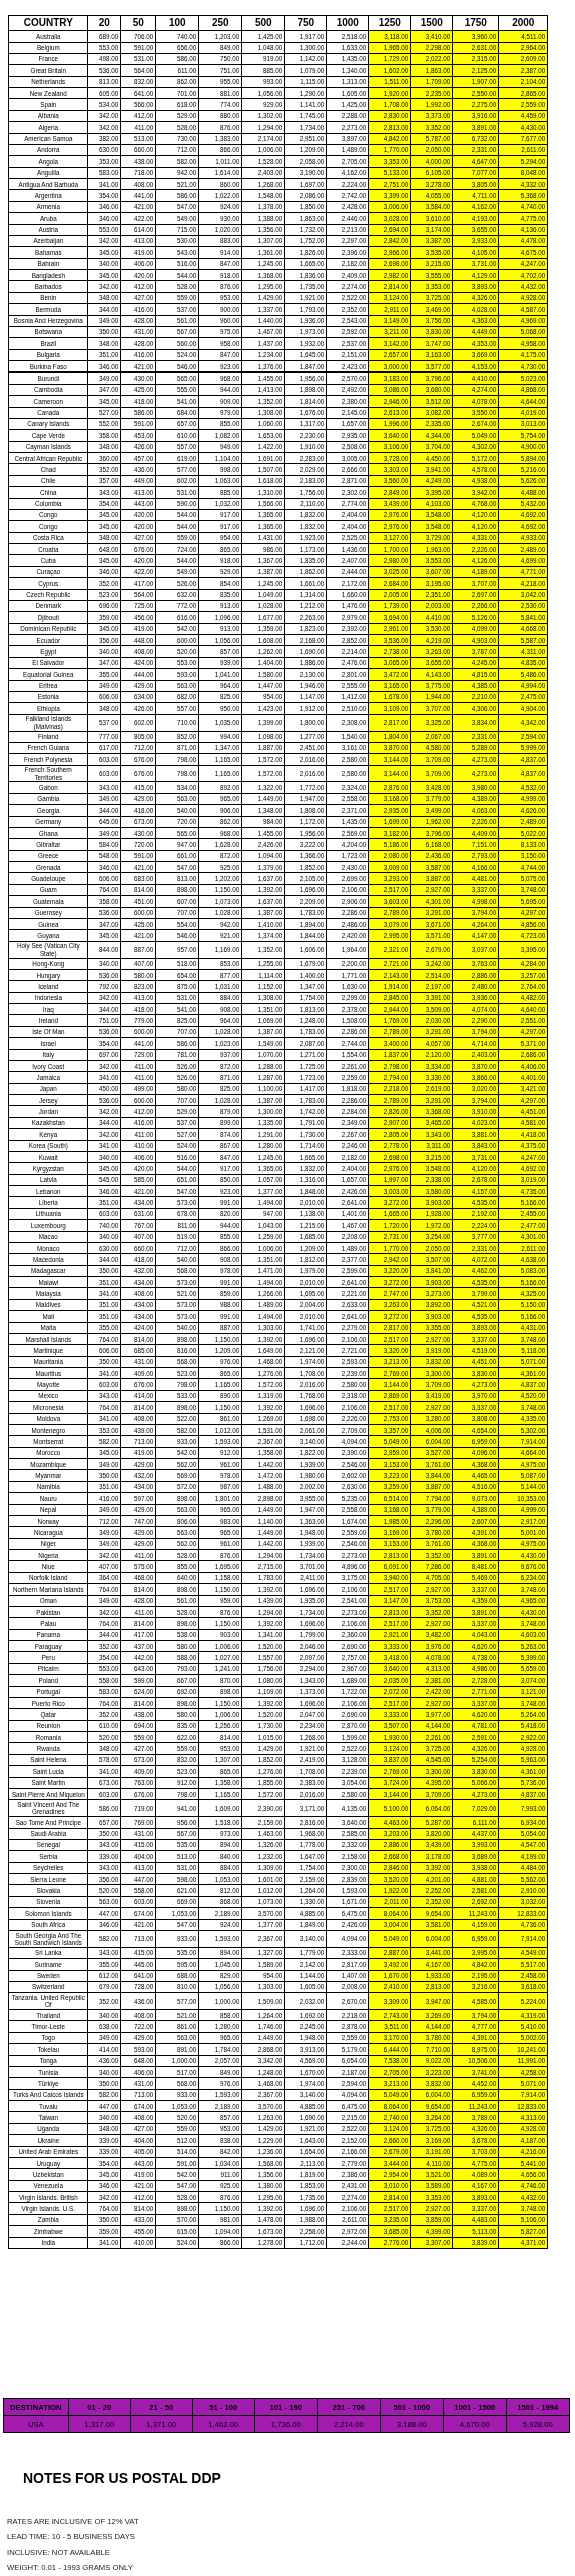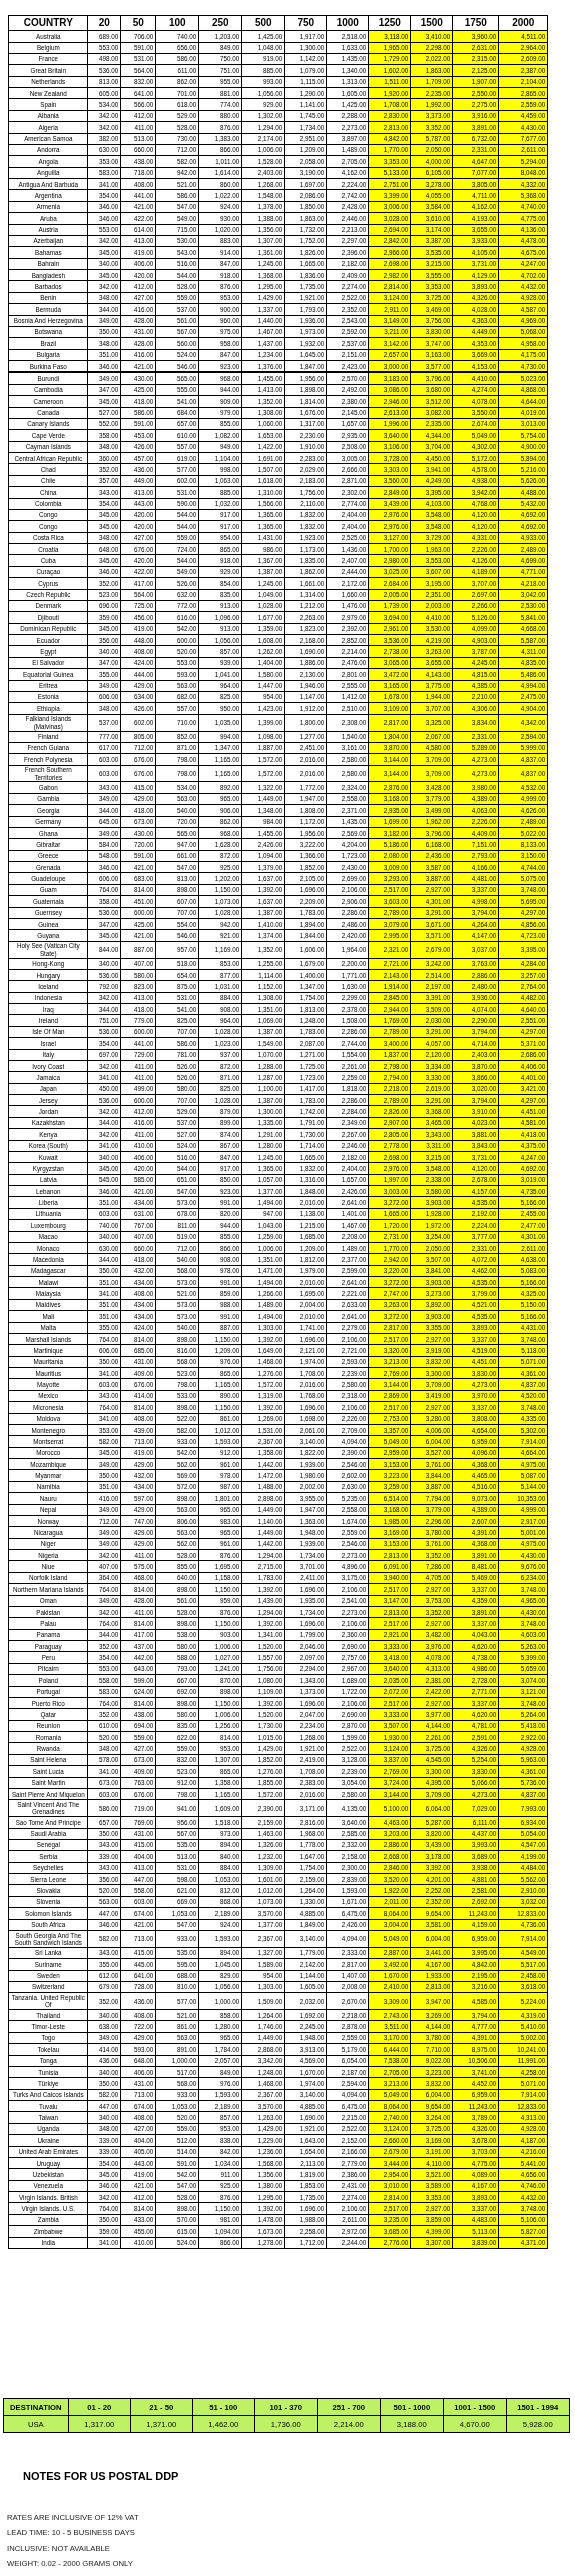--- a/index.html
+++ b/index.html
@@ -33,27 +33,27 @@
   #rate-table td.hl{background:#FFFF00;}
   #rate-table tr.block-start td{border-top:2.1px double #000;}
   
   #dest-table{
     position:absolute;left:2.8px;top:2398px;width:564px;
     border-collapse:collapse;table-layout:fixed;
     border:1.4px solid #000;
   }
   #dest-table th,#dest-table td{
     border:0.7px solid #000;height:14px;font-size:7.7px;text-align:center;
-    overflow:hidden;white-space:nowrap;background:#bef264;
+    overflow:hidden;white-space:nowrap;background:#a21caf;
   }
   #dest-table thead th{font-weight:bold;}
   #dest-table td.rowlabel{font-weight:normal;}
   
   #notes{position:absolute;left:7px;top:2470px;width:417px;}
-  #notes .notes-title{font-size:11px;font-weight:bold;margin:0 0 31px 0;padding-left:16px;}
+  #notes .notes-title{font-size:14px;font-weight:bold;margin:0 0 31px 0;padding-left:16px;}
   #notes .note-line{font-size:7.7px;font-weight:bold;color:#1a1a1a;margin:0 0 6.3px 0;font-weight:normal;}
   #notes .note-line{font-weight:500;}
 </style>
 </head>
 <body>
 
 <table id="rate-table">
   <colgroup>
     <col style="width:79px">
       <col style="width:33px">
@@ -2787,21 +2787,21 @@
       <col style="width:63px">
       <col style="width:63px">
     <col style="width:63px">
   </colgroup>
   <thead>
     <tr>
         <th>DESTINATION</th>
         <th>01 - 20</th>
         <th>21 - 50</th>
         <th>51 - 100</th>
-        <th>101 - 370</th>
+        <th>101 - 190</th>
         <th>251 - 700</th>
         <th>501 - 1000</th>
         <th>1001 - 1500</th>
         <th>1501 - 1994</th>
       </tr>
   </thead>
   <tbody>
       <tr>
         <td class="rowlabel">USA</td>
         <td>1,317.00</td>
@@ -2815,16 +2815,16 @@
       </tr>
     </tbody>
 </table>
 
 <div id="notes">
   <p class="notes-title">NOTES FOR US POSTAL DDP</p>
   <div>
       <p class="note-line">RATES ARE INCLUSIVE OF 12% VAT</p>
       <p class="note-line">LEAD TIME: 10 - 5 BUSINESS DAYS</p>
       <p class="note-line">INCLUSIVE: NOT AVAILABLE</p>
-      <p class="note-line">WEIGHT: 0.02 - 2000 GRAMS ONLY</p>
+      <p class="note-line">WEIGHT: 0.01 - 1993 GRAMS ONLY</p>
     </div>
 </div>
 
 
 </body></html>

